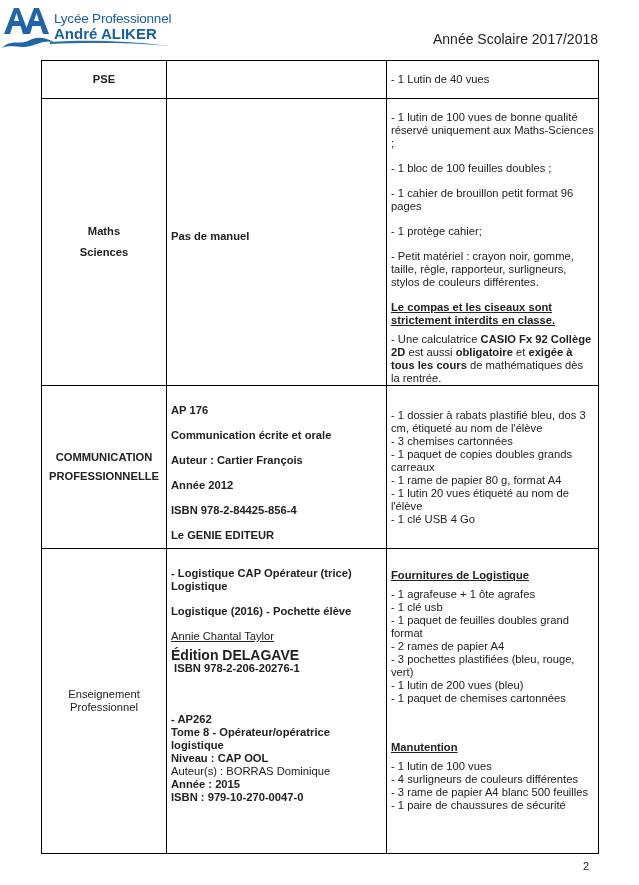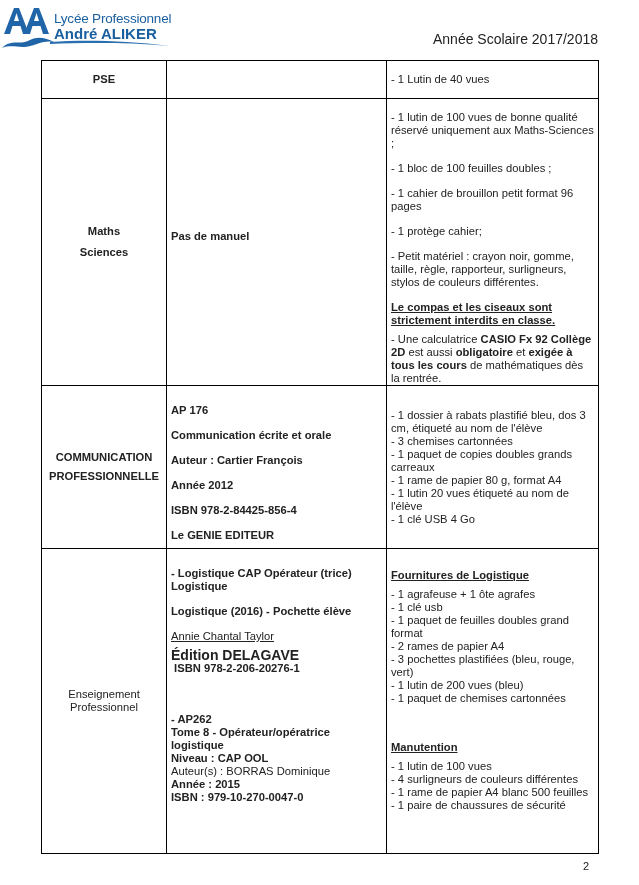--- a/index.html
+++ b/index.html
@@ -127,20 +127,20 @@
       <div>- 1 clé usb</div>
       <div>- 1 paquet de feuilles doubles grand format</div>
       <div>- 2 rames de papier A4</div>
       <div>- 3 pochettes plastifiées (bleu, rouge, vert)</div>
       <div>- 1 lutin de  200 vues (bleu)</div>
       <div>- 1 paquet de chemises cartonnées</div>
       <div style="height:24px;"></div>
       <div class="p b u">Manutention</div>
       <div>- 1 lutin de 100 vues</div>
       <div>- 4 surligneurs de couleurs différentes</div>
-      <div>- 1 rame de papier A4 blanc 500 feuilles</div>
+      <div>- 3 rame de papier A4 blanc 500 feuilles</div>
       <div>- 1 paire de chaussures de sécurité</div>
     </td>
   </tr>
 </tbody>
   </table>
 
 <div class="pagenum">2</div>
 
 </body></html>

